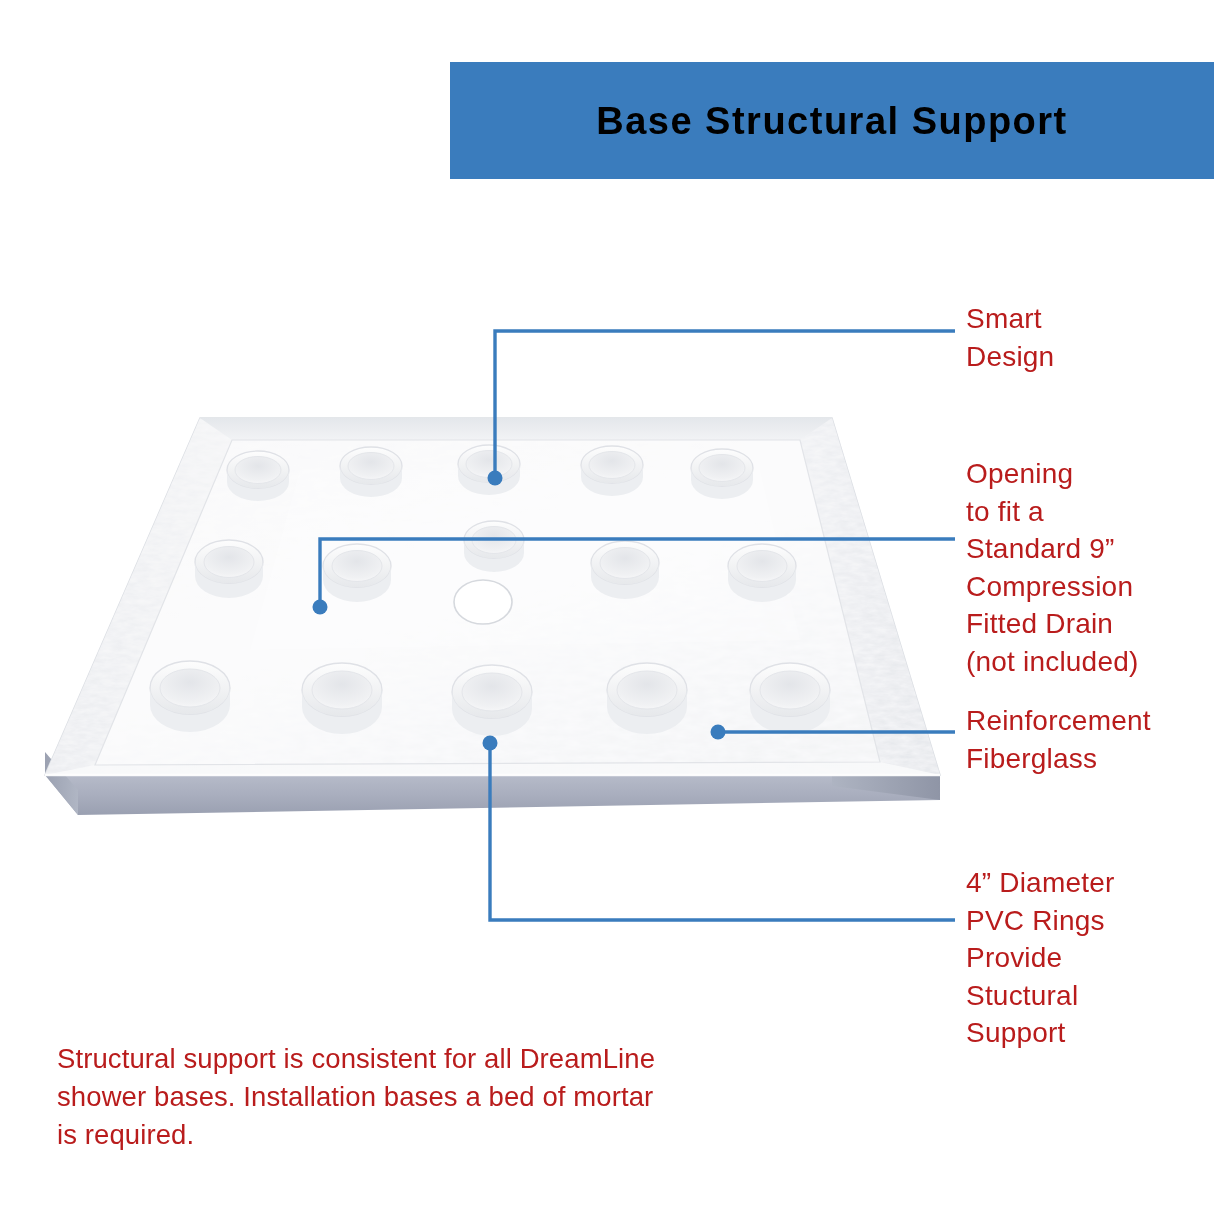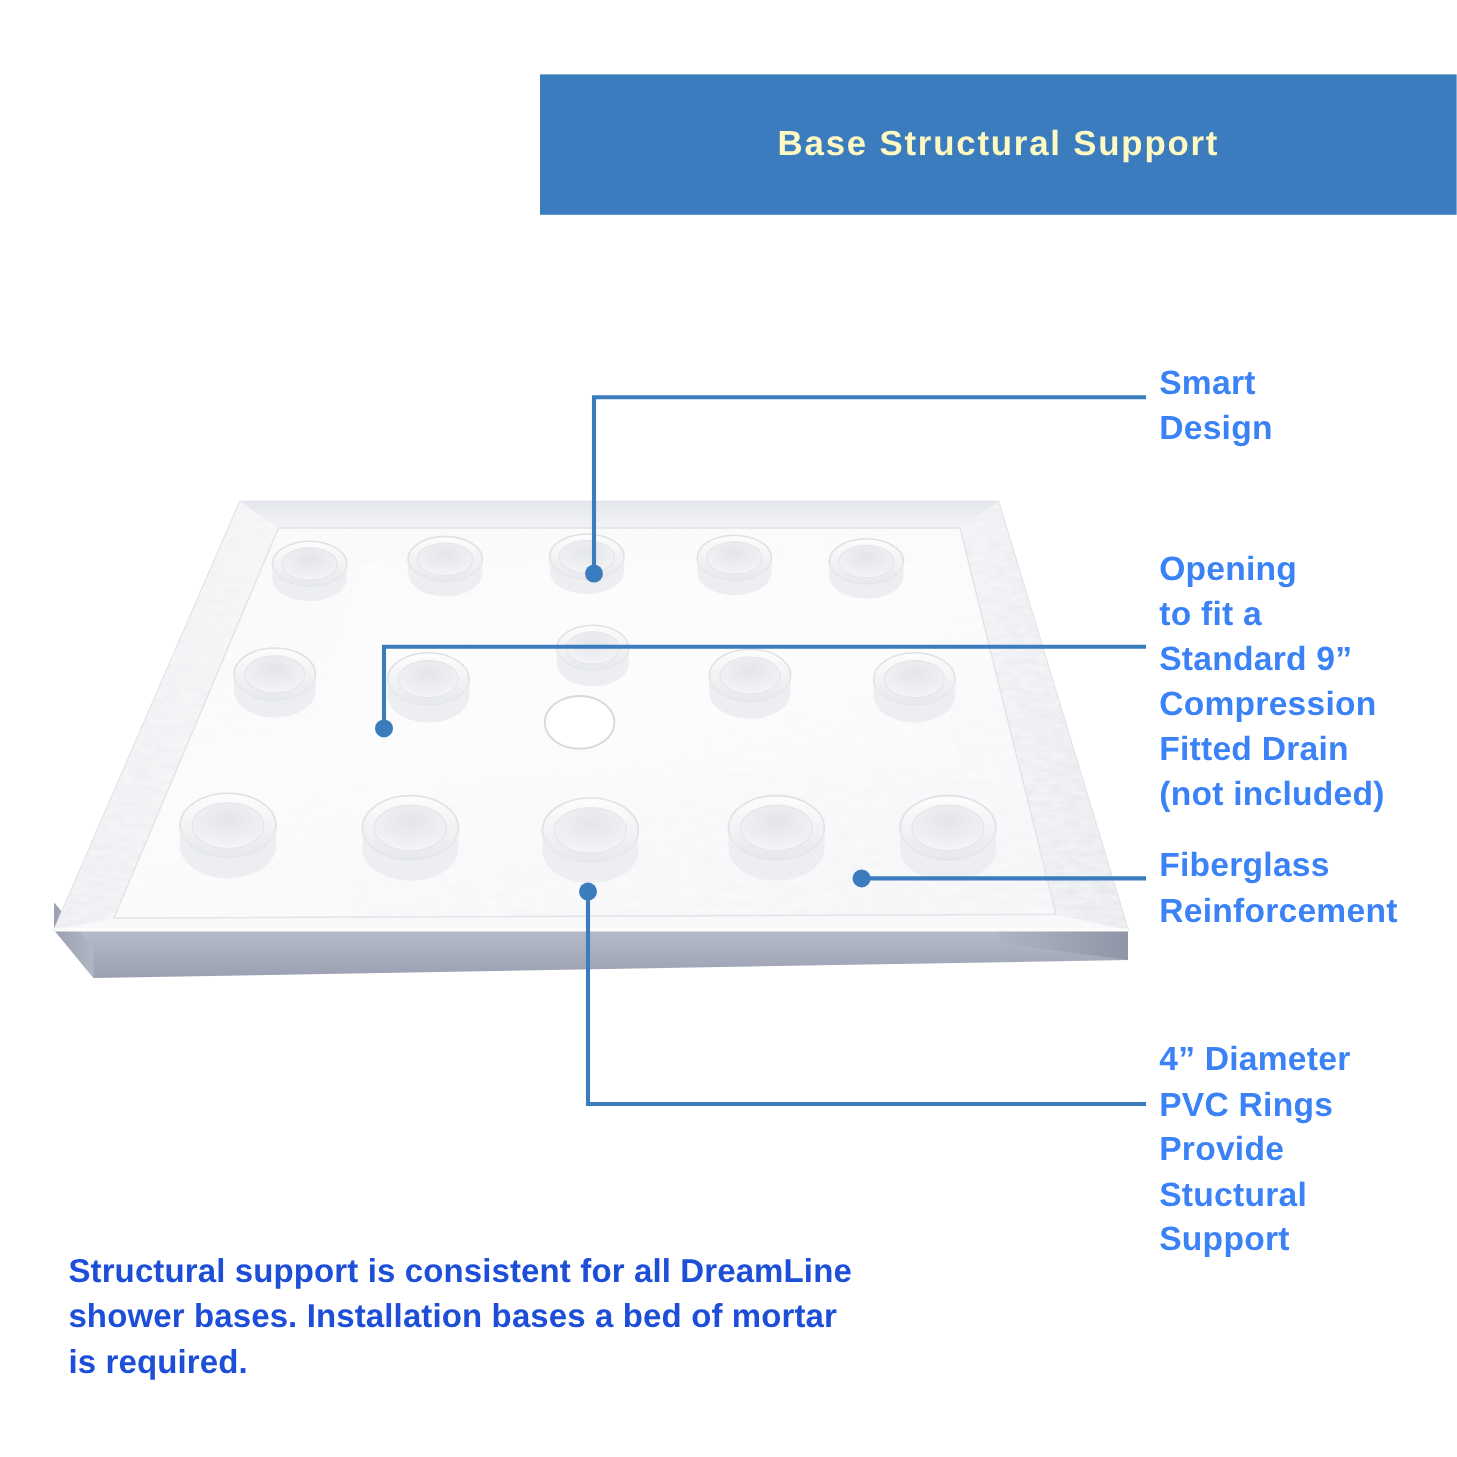--- a/index.html
+++ b/index.html
@@ -22,22 +22,22 @@
     left: 450px;
     top: 62px;
     width: 764px;
     height: 117px;
     background: #3a7cbd;
     display: flex;
     align-items: center;
     justify-content: center;
   }
   #header-title {
-    color: #fef9c3;
-    font-size: 29px;
+    color: #000000;
+    font-size: 38px;
     font-weight: bold;
     letter-spacing: 1.5px;
     white-space: nowrap;
     line-height: 1;
   }
 
   
   #product-stage {
     position: absolute;
     left: 0;
@@ -48,44 +48,44 @@
   }
   #product-svg {
     display: block;
     width: 1214px;
     height: 1214px;
   }
 
   
   .callout {
     position: absolute;
-    color: #3b82f6;
+    color: #b91c1c;
     font-size: 28px;
-    font-weight: bold;
+    font-weight: normal;
     line-height: 1.34;
     letter-spacing: 0.2px;
     left: 966px;
     width: 248px;
   }
   .callout div { white-space: nowrap; }
 
   #callout-smart-design { top: 300px; }
   #callout-opening     { top: 455px; }
   #callout-fiberglass  { top: 702px; }
   #callout-pvc-rings   { top: 864px; }
 
   
   #footer-note {
     position: absolute;
     left: 57px;
     top: 1040px;
     width: 760px;
-    color: #1d4ed8;
+    color: #b91c1c;
     font-size: 27.5px;
-    font-weight: bold;
+    font-weight: normal;
     line-height: 1.38;
     letter-spacing: 0.1px;
   }
   #footer-note div { white-space: nowrap; }
 </style>
 </head>
 <body>
 
 <div id="product-stage">
 <svg id="product-svg" viewBox="0 0 1214 1214" xmlns="http://www.w3.org/2000/svg">
@@ -283,22 +283,22 @@
 <div class="callout" id="callout-opening">
   <div>Opening</div>
   <div>to fit a</div>
   <div>Standard 9”</div>
   <div>Compression</div>
   <div>Fitted Drain</div>
   <div>(not included)</div>
 </div>
 
 <div class="callout" id="callout-fiberglass">
+  <div>Reinforcement</div>
   <div>Fiberglass</div>
-  <div>Reinforcement</div>
 </div>
 
 <div class="callout" id="callout-pvc-rings">
   <div>4” Diameter</div>
   <div>PVC Rings</div>
   <div>Provide</div>
   <div>Stuctural</div>
   <div>Support</div>
 </div>
 

